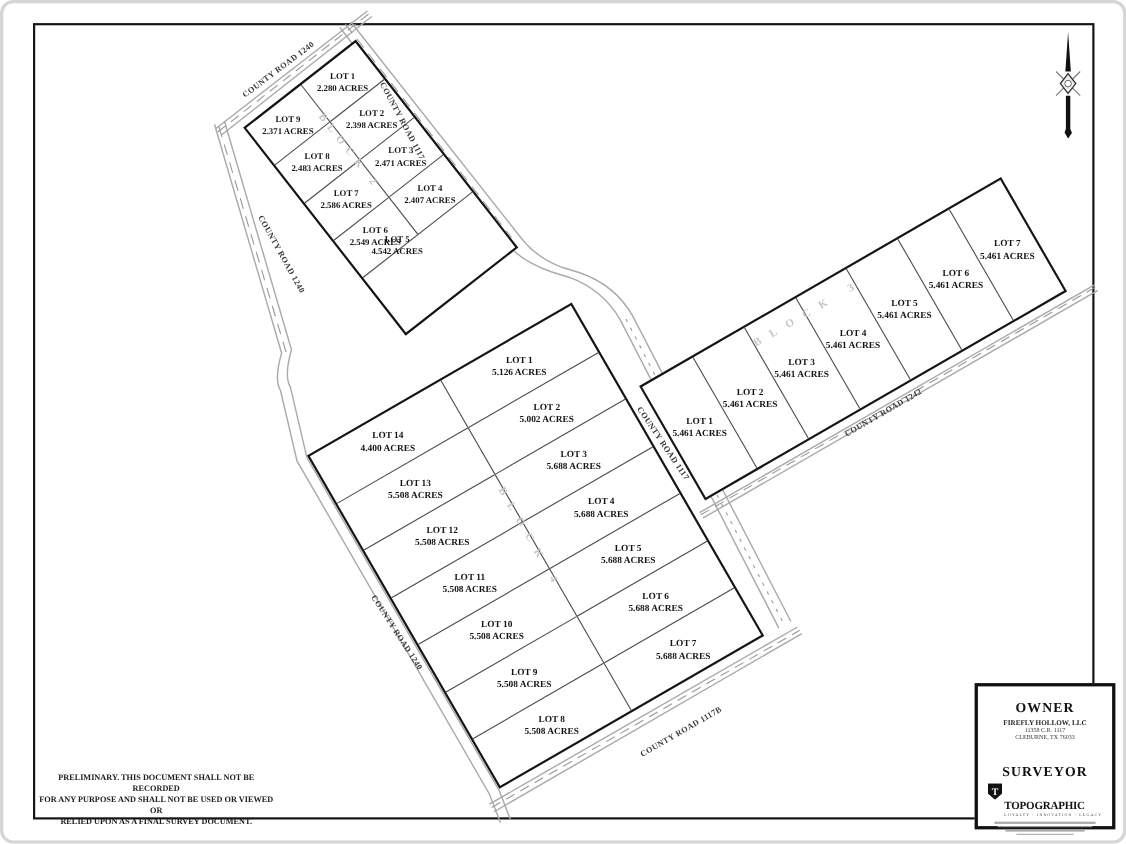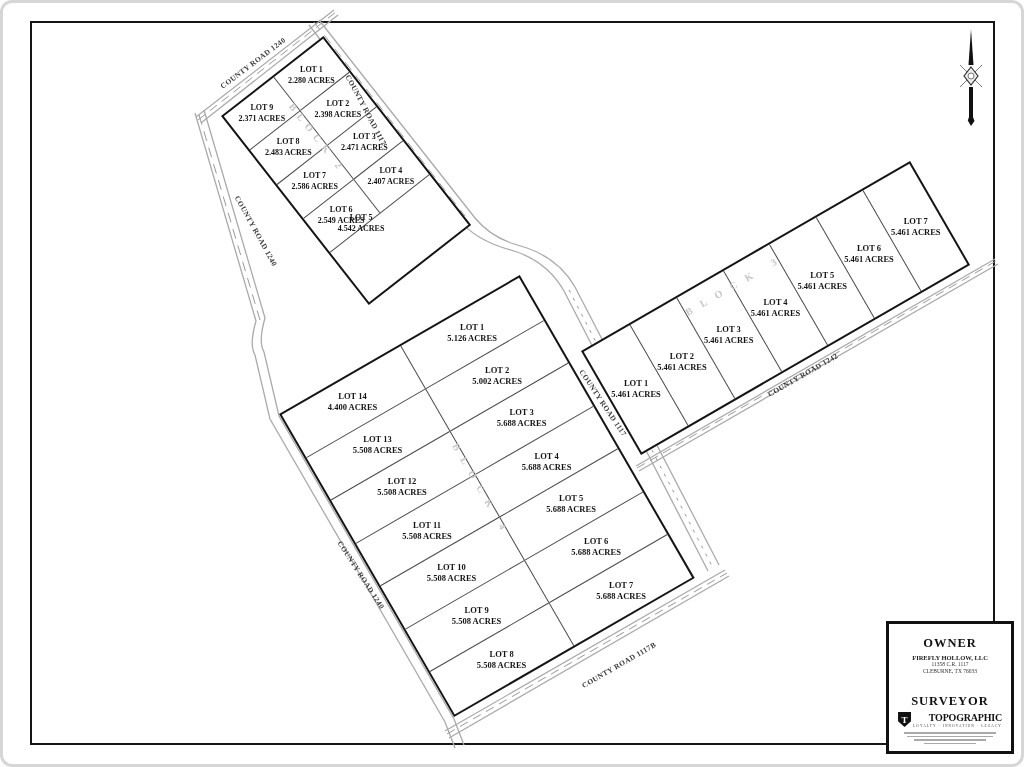--- a/index.html
+++ b/index.html
@@ -57,21 +57,21 @@
   .obox{position:absolute;left:883px;top:618px;width:128px;height:133px;background:#fff;
         border:3px solid #111;box-sizing:border-box;text-align:center;padding-top:12px;z-index:10;}
   .obox .head{font-weight:bold;font-size:12.5px;letter-spacing:1px;color:#111;}
   .obox .oname{font-weight:bold;font-size:6.5px;margin-top:3px;color:#222;}
   .obox .oaddr{font-size:5.5px;color:#333;line-height:7px;}
   .obox .surv{margin-top:19px;}
   .logo{margin-top:3px;display:flex;align-items:flex-start;justify-content:center;gap:2px;}
   .shield{width:13px;height:15px;background:#111;color:#fff;font-weight:bold;font-size:9px;
           display:flex;align-items:center;justify-content:center;
           clip-path:polygon(0 0,100% 0,100% 62%,50% 100%,0 62%);}
-  .brandwrap{text-align:right;}
+  .brandwrap{text-align:left;margin-top:15px;}
   .brand{font-weight:bold;font-size:10px;letter-spacing:-.2px;color:#111;font-family:"Liberation Serif",serif;}
   .tagline{font-size:3.5px;letter-spacing:1.1px;color:#444;margin-top:1px;}
   .fineprint{margin-top:4px;display:flex;flex-direction:column;align-items:center;gap:2px;}
   .fineprint .fpl{height:1.5px;background:#a9a9a9;}
   .fpl1{width:92px;}.fpl2{width:86px;}.fpl3{width:72px;}.fpl4{width:52px;}
 </style>
 </head>
 <body>
 
 <div class="sheet">
@@ -314,20 +314,25 @@
 
   <svg class="north" width="44" height="104" viewBox="0 0 44 104">
     <polygon points="22,4 19.5,40 24.5,40" fill="#111"></polygon>
     <line x1="11" y1="40" x2="33" y2="62" stroke="#777" stroke-width="1"></line>
     <line x1="33" y1="40" x2="11" y2="62" stroke="#777" stroke-width="1"></line>
     <polygon points="22,42 29,51 22,60 15,51" fill="#ededed" stroke="#333" stroke-width="1.2"></polygon>
     <circle cx="22" cy="51" r="3" fill="#fff" stroke="#555" stroke-width="0.8"></circle>
     <polygon points="20,62 24,62 24,92 25.5,96 22,101 18.8,95.5 20,92" fill="#111"></polygon>
   </svg>
 
+  <div class="prelim">
+    <div>PRELIMINARY. THIS DOCUMENT SHALL NOT BE RECORDED</div>
+    <div>FOR ANY PURPOSE AND SHALL NOT BE USED OR VIEWED OR</div>
+    <div>RELIED UPON AS A FINAL SURVEY DOCUMENT.</div>
+  </div>
 
   <div class="obox">
     <div class="head">OWNER</div>
     <div class="oname">FIREFLY HOLLOW, LLC</div>
     <div class="oaddr">11358 C.R. 1117</div>
     <div class="oaddr">CLEBURNE, TX 76033</div>
     <div class="head surv">SURVEYOR</div>
     <div class="logo">
       <div class="shield">T</div>
       <div class="brandwrap">

